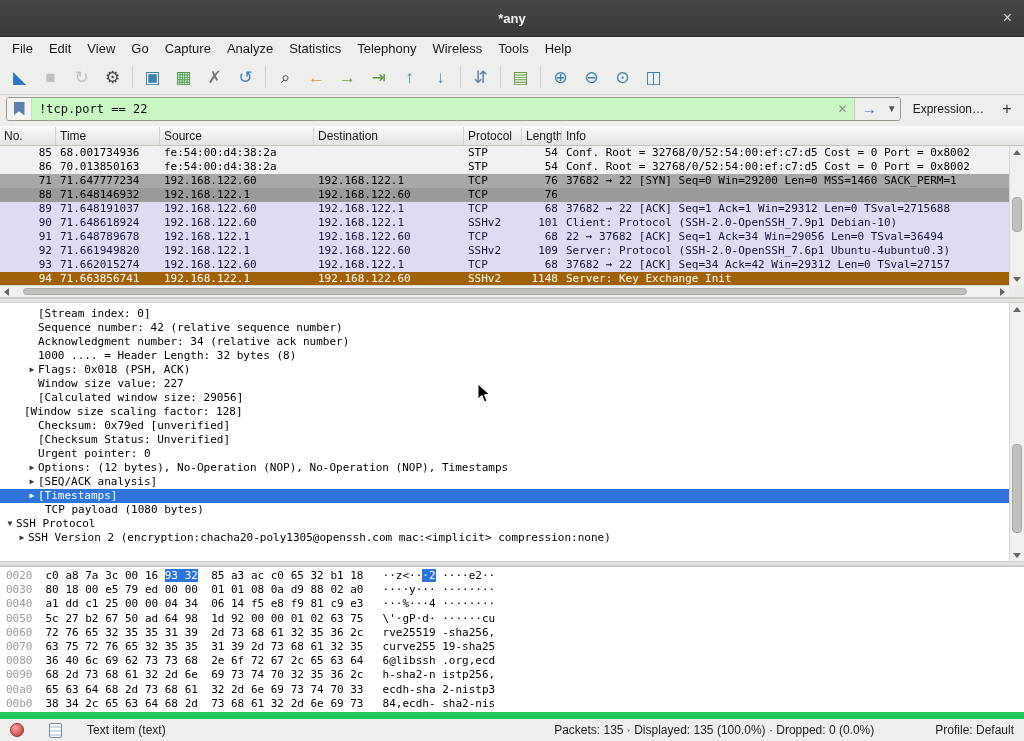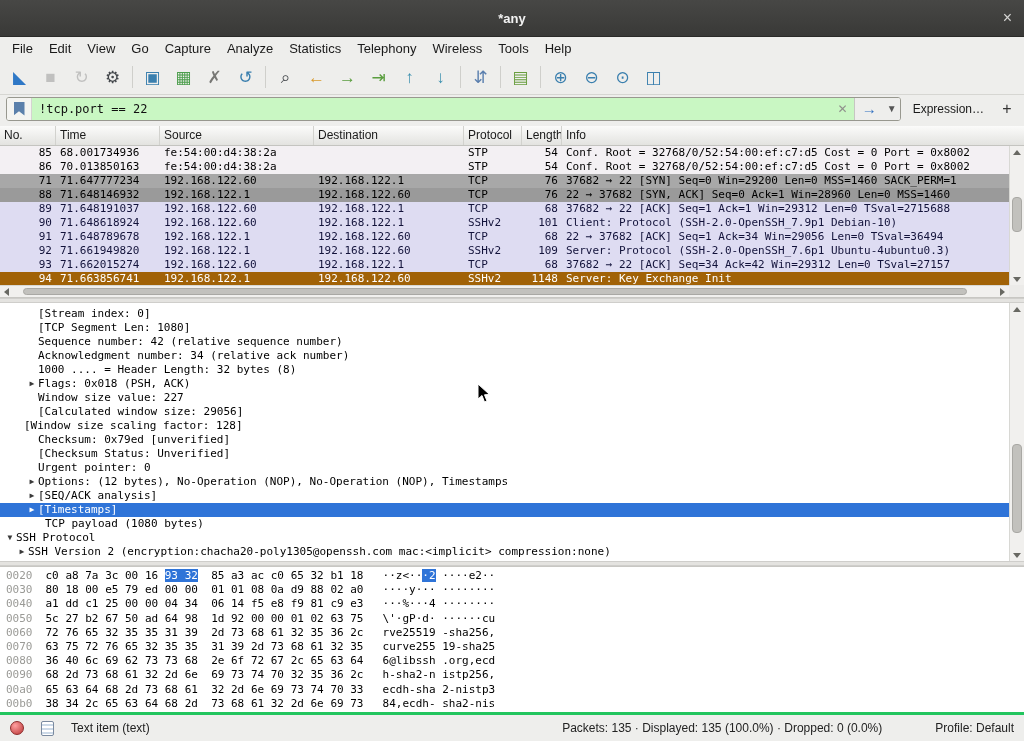--- a/index.html
+++ b/index.html
@@ -31,21 +31,21 @@
   .bookmark-shape { width:11px; height:14px; background:#5b80ab; clip-path:polygon(0 0,100% 0,100% 100%,50% 70%,0 100%); }
   .filter-text { flex:1; background:#c9f7c3; display:flex; align-items:center; padding:0 7px; font-family:"DejaVu Sans Mono", monospace; font-size:12px; color:#101010; white-space:nowrap; overflow:hidden; }
   .filter-clear { width:22px; background:#c9f7c3; display:flex; align-items:center; justify-content:center; color:#8f8f8b; font-size:12px; }
   .filter-apply { width:30px; background:#eeeeec; border-left:1px solid #c6c6c2; display:flex; align-items:center; justify-content:center; color:#2f6fc0; font-size:15px; font-weight:bold; }
   .filter-drop { width:16px; background:#eeeeec; display:flex; align-items:center; justify-content:center; color:#555; font-size:10px; }
   .expression-btn { font-size:12px; color:#1a1a1a; padding:0 6px; white-space:nowrap; }
   .add-filter-btn { width:22px; height:24px; display:flex; align-items:center; justify-content:center; font-size:16px; color:#333; }
 
   
   .plist { flex:0 0 172px; position:relative; background:#fff; border-bottom:1px solid #c8c7c3; }
-  .plist-header { position:absolute; left:0; right:0; top:0; height:20px; display:flex; background:linear-gradient(#fbfbfa,#e3e3e0); border-bottom:1px solid #c4c4c0; }
+  .plist-header { position:absolute; left:0; right:0; top:0; height:20px; display:flex; background:linear-gradient(#fbfbfa,#e3e3e0); border-bottom:1px solid #c4c4c0;align-items:center; }
   .pcol { font-size:12px; color:#1a1a1a; padding:2px 4px; border-right:1px solid #d2d2ce; white-space:nowrap; overflow:hidden; flex:0 0 auto; }
   .pcol.flex { flex:1 1 auto; border-right:none; }
   .plist-body { position:absolute; left:0; right:15px; top:20px; height:140px; overflow:hidden; background:#fff; }
   .prow { display:flex; height:14px; line-height:14px; font-family:"DejaVu Sans Mono", monospace; font-size:11px; white-space:nowrap; color:#000; }
   .pcell { padding:0 4px; overflow:hidden; flex:0 0 auto; }
   .pcell.num { text-align:right; }
   .pcell.flex { flex:1 1 auto; }
   .prow.stp  { background:#f3f0f3; }
   .prow.syn1 { background:#a8a8a8; }
   .prow.syn2 { background:#9a9a9a; }
@@ -78,21 +78,21 @@
   .dscroll { position:absolute; right:0; top:0; bottom:0; width:15px; background:#f1f0ee; border-left:1px solid #d8d8d4; display:flex; flex-direction:column; align-items:center; }
 
   
   .hexpane { flex:0 0 146px; background:#fff; overflow:hidden; padding:2px 0 0 6px; border-top:1px solid #c8c7c3; }
   .hrow { height:14.2px; line-height:14.2px; font-family:"DejaVu Sans Mono", monospace; font-size:11px; white-space:pre; color:#000; }
   .hoff { color:#9a9a96; margin-right:13px; }
   .hascii { margin-left:19px; }
   .hl { background:#2f74d8; color:#fff; }
 
   
-  .statusbar { flex:0 0 29px; display:flex; align-items:center; gap:17px; padding:0 10px; background:#eeeeec; border-top:3px solid #22c55e; font-size:12px; color:#232323; }
+  .statusbar { flex:0 0 29px; display:flex; align-items:center; gap:25px; padding:0 10px; background:#eeeeec; border-top:7px solid #22c55e; font-size:12px; color:#232323; }
   .expert-ball { width:14px; height:14px; border-radius:50%; background:radial-gradient(circle at 35% 30%, #ff9f9f, #b93636); border:1px solid #8d2a2a; }
   .note-icon { width:13px; height:15px; background:repeating-linear-gradient(#fff, #fff 2px, #9ab4d0 3px, #fff 4px); border:1px solid #7a8aa0; border-radius:2px; }
   .status-packets { margin-left:auto; }
   .status-profile { margin-left:36px; }
 
   
   .cursor { position:absolute; left:477px; top:383px; z-index:50; pointer-events:none; }
 </style>
 </head>
 <body>
@@ -238,21 +238,20 @@
           <div class="pcell num" style="width: 40px;">76</div>
           <div class="pcell flex">37682 → 22 [SYN] Seq=0 Win=29200 Len=0 MSS=1460 SACK_PERM=1</div>
         </div>
         <div class="prow syn2">
           <div class="pcell num" style="width: 56px;">88</div>
           <div class="pcell" style="width: 104px;">71.648146932</div>
           <div class="pcell" style="width: 154px;">192.168.122.1</div>
           <div class="pcell" style="width: 150px;">192.168.122.60</div>
           <div class="pcell" style="width: 58px;">TCP</div>
           <div class="pcell num" style="width: 40px;">76</div>
-          <div class="pcell flex">22 → 37682 [SYN, ACK] Seq=0 Ack=1 Win=28960 Len=0 MSS=1460</div>
         </div>
         <div class="prow tcp">
           <div class="pcell num" style="width: 56px;">89</div>
           <div class="pcell" style="width: 104px;">71.648191037</div>
           <div class="pcell" style="width: 154px;">192.168.122.60</div>
           <div class="pcell" style="width: 150px;">192.168.122.1</div>
           <div class="pcell" style="width: 58px;">TCP</div>
           <div class="pcell num" style="width: 40px;">68</div>
           <div class="pcell flex">37682 → 22 [ACK] Seq=1 Ack=1 Win=29312 Len=0 TSval=2715688</div>
         </div>
@@ -327,24 +326,20 @@
     <div class="sb-corner"></div>
   </div>
 
   <div class="splitter"></div>
 
   <div class="details">
     <div class="details-lines">
         <div class="dline" style="padding-left: 26px;">
           <span class="dexp"></span>
           <span class="dtext">[Stream index: 0]</span>
-        </div>
-        <div class="dline" style="padding-left: 26px;">
-          <span class="dexp"></span>
-          <span class="dtext">[TCP Segment Len: 1080]</span>
         </div>
         <div class="dline" style="padding-left: 26px;">
           <span class="dexp"></span>
           <span class="dtext">Sequence number: 42    (relative sequence number)</span>
         </div>
         <div class="dline" style="padding-left: 26px;">
           <span class="dexp"></span>
           <span class="dtext">Acknowledgment number: 34    (relative ack number)</span>
         </div>
         <div class="dline" style="padding-left: 26px;">

